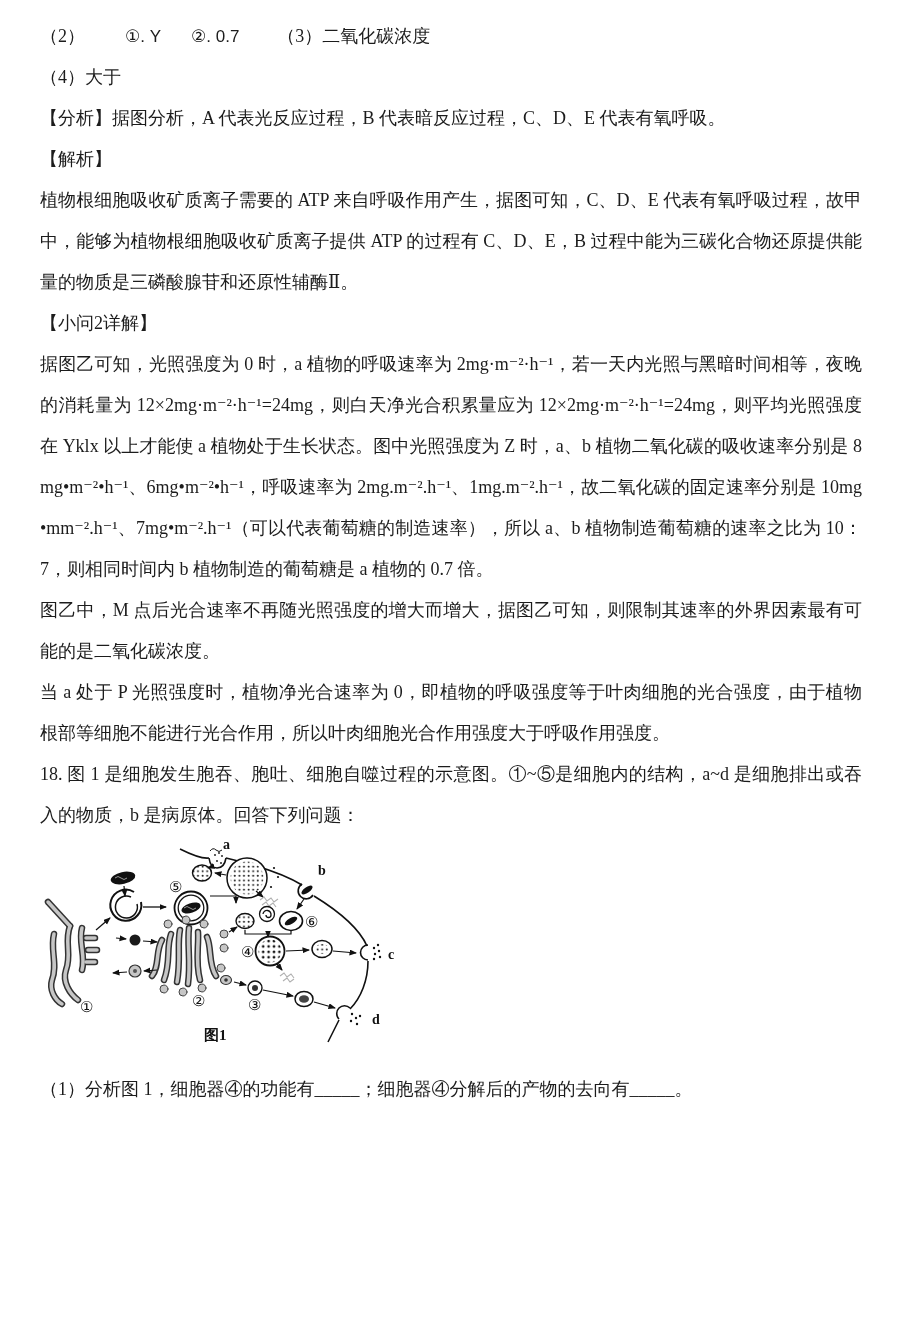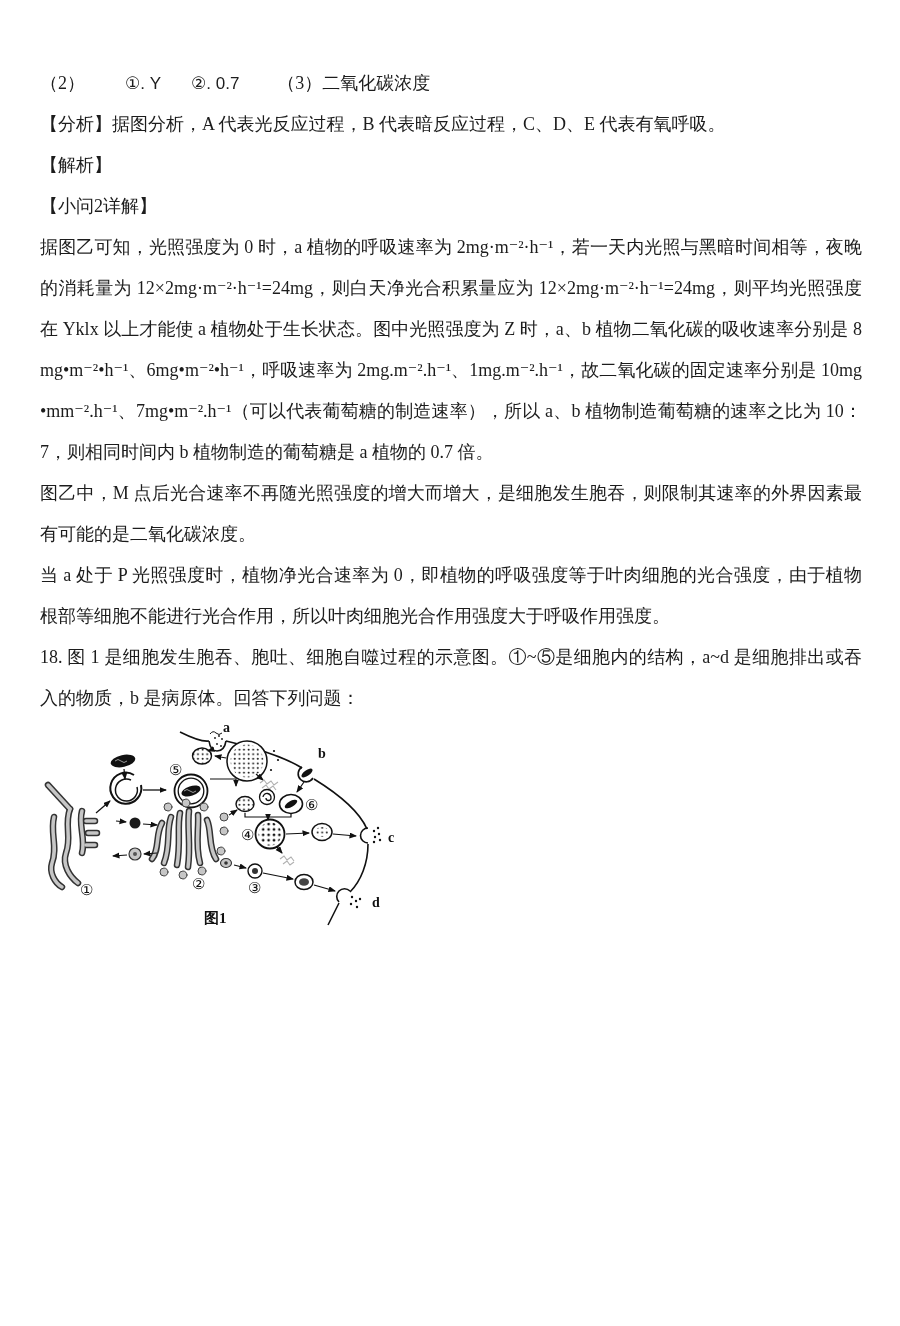--- a/index.html
+++ b/index.html
@@ -1,21 +1,21 @@
 <!DOCTYPE html>
 <html><head>
 <meta charset="utf-8">
 <style>
   html,body{margin:0;padding:0;}
   body{
     width:900px;height:1326px;background:#ffffff;overflow:hidden;
     font-family:"Liberation Serif","DejaVu Serif",serif;
     color:#1c1c1c;
   }
-  .page{padding:16px 38px 0 40px;margin-top:47px;}
+  .page{padding:16px 38px 0 40px;}
   p.line{
     margin:0;font-size:18px;line-height:41px;
     text-align:justify;text-justify:inter-ideograph;
     word-break:break-all;
   }
   p.left{text-align:left;}
   .ans-item{font-family:"Liberation Sans","DejaVu Sans",sans-serif;font-size:17px;}
   .sp40{display:inline-block;width:40px;}
   .sp30{display:inline-block;width:30px;}
   .sp38{display:inline-block;width:38px;}
@@ -25,30 +25,32 @@
   svg text.numlab{font-size:15px;}
   svg text.cap{font-size:15px;font-weight:bold;}
 </style>
 </head>
 <body>
 
 <div class="page">
 
   <p class="line left"><span>（2）</span><span class="sp40"></span><span class="ans-item">①. Y</span><span class="sp30"></span><span class="ans-item">②. 0.7</span><span class="sp38"></span><span>（3）二氧化碳浓度</span></p>
 
+  <p class="line left">（4）大于</p>
 
   <p class="line">【分析】据图分析，A 代表光反应过程，B 代表暗反应过程，C、D、E 代表有氧呼吸。</p>
 
   <p class="line left">【解析】</p>
 
+  <p class="line">植物根细胞吸收矿质离子需要的 ATP 来自呼吸作用产生，据图可知，C、D、E 代表有氧呼吸过程，故甲中，能够为植物根细胞吸收矿质离子提供 ATP 的过程有 C、D、E，B 过程中能为三碳化合物还原提供能量的物质是三磷酸腺苷和还原性辅酶Ⅱ。</p>
 
   <p class="line left">【小问2详解】</p>
   <p class="line">据图乙可知，光照强度为 0 时，a 植物的呼吸速率为 2mg·m⁻²·h⁻¹，若一天内光照与黑暗时间相等，夜晚的消耗量为 12×2mg·m⁻²·h⁻¹=24mg，则白天净光合积累量应为 12×2mg·m⁻²·h⁻¹=24mg，则平均光照强度在 Yklx 以上才能使 a 植物处于生长状态。图中光照强度为 Z 时，a、b 植物二氧化碳的吸收速率分别是 8mg•m⁻²•h⁻¹、6mg•m⁻²•h⁻¹，呼吸速率为 2mg.m⁻².h⁻¹、1mg.m⁻².h⁻¹，故二氧化碳的固定速率分别是 10mg•mm⁻².h⁻¹、7mg•m⁻².h⁻¹（可以代表葡萄糖的制造速率），所以 a、b 植物制造葡萄糖的速率之比为 10：7，则相同时间内 b 植物制造的葡萄糖是 a 植物的 0.7 倍。</p>
 
-  <p class="line">图乙中，M 点后光合速率不再随光照强度的增大而增大，是细胞发生胞吞，则限制其速率的外界因素最有可能的是二氧化碳浓度。</p>
+  <p class="line">图乙中，M 点后光合速率不再随光照强度的增大而增大，据图乙可知，则限制其速率的外界因素最有可能的是二氧化碳浓度。</p>
 
   <p class="line">当 a 处于 P 光照强度时，植物净光合速率为 0，即植物的呼吸强度等于叶肉细胞的光合强度，由于植物根部等细胞不能进行光合作用，所以叶肉细胞光合作用强度大于呼吸作用强度。</p>
 
   <p class="line">18. 图 1 是细胞发生胞吞、胞吐、细胞自噬过程的示意图。①~⑤是细胞内的结构，a~d 是细胞排出或吞入的物质，b 是病原体。回答下列问题：</p>
 
   <div class="figure-wrap">
     <svg viewBox="0 0 440 225" width="440" height="225">
       <defs>
         <marker id="ah" markerWidth="9" markerHeight="7" refX="6.5" refY="3" orient="auto" markerUnits="userSpaceOnUse">
           <path d="M0,0 L7.5,3 L0,6 Z" fill="#111"></path>
@@ -254,14 +256,15 @@
           <circle cx="311" cy="179" r="1.2"></circle>
         <circle cx="317" cy="182" r="1.2"></circle>
           <circle cx="320" cy="174" r="1.2"></circle>
       </g>
       <text class="letter" x="332" y="182">d</text>
 
       <text class="cap" x="164" y="198">图1</text>
     </svg>
   </div>
 
+  <p class="line">（1）分析图 1，细胞器④的功能有_____；细胞器④分解后的产物的去向有_____。</p>
 
 </div>
 
 </body></html>

